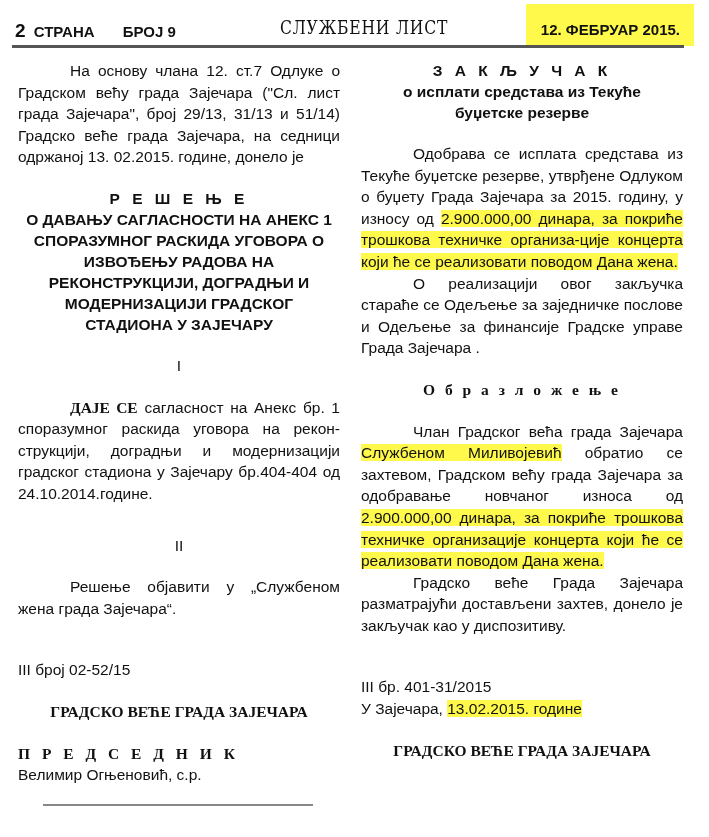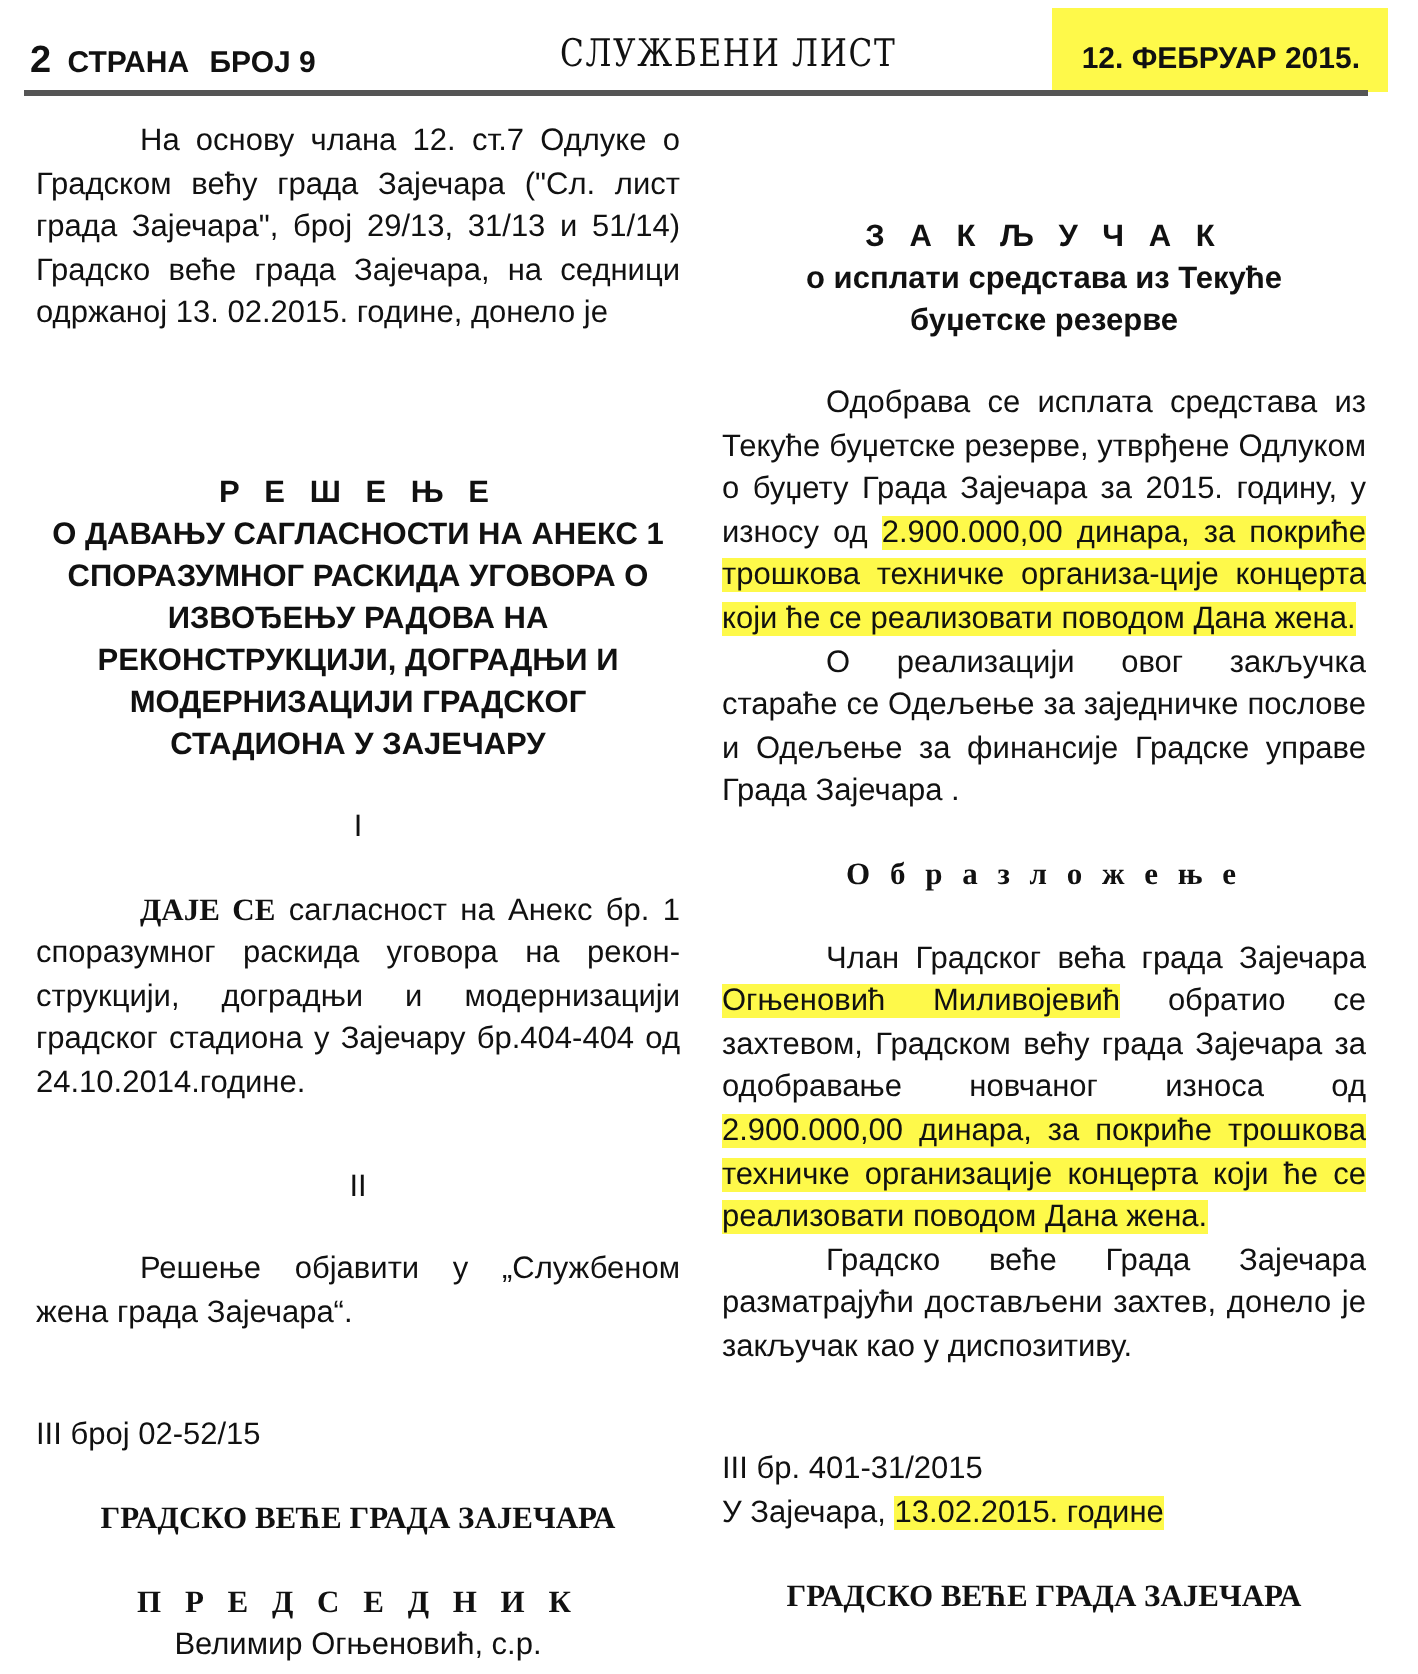--- a/index.html
+++ b/index.html
@@ -9,21 +9,21 @@
     }
     .hl { background: #fef94a; }
     
     .header {
       position: absolute; left: 12px; top: 10px; width: 680px; height: 34px;
     }
     .header .left {
       position: absolute; left: 3px; top: 10px; font-weight: bold; font-size: 15px;
     }
     .header .left .pg { font-size: 19px; margin-right: 4px; }
-    .header .left .broj { margin-left: 6px; }
+    .header .left .broj { margin-left: 24px; }
     .header .title {
       position: absolute; left: 268px; top: 6px; font-family: "DejaVu Serif", serif;
       font-size: 19px; letter-spacing: 1px; transform: scaleX(0.82); transform-origin: left;
       font-weight: normal;
     }
     .header .date {
       position: absolute; left: 514px; top: -6px; width: 168px; height: 42px;
       background: #fef94a;
     }
     .header .date span {
@@ -35,28 +35,28 @@
     }
     
     .col { position: absolute; top: 60px; font-size: 15.5px; line-height: 21.6px; }
     .col.left { left: 18px; width: 322px; }
     .col.right { left: 361px; width: 322px; }
     p { margin: 0; text-align: justify; }
     .indent { text-indent: 52px; }
     .center { text-align: center; }
     .bold { font-weight: bold; font-family: Liberation Serif, serif; }
     .spaced { letter-spacing: 4px; }
-    .right-align { text-align: center; }
+    .right-align { text-align: left; }
     .gap-s { height: 10px; }
     .gap-m { height: 20px; }
     .gap-l { height: 30px; }
     .rule {
       width: 270px; height: 2px; background: #888; margin: 18px auto 18px 25px;
     }
-    .heading-lines { font-weight: bold; text-align: center; line-height: 21px; margin-top: 48px; }
+    .heading-lines { font-weight: bold; text-align: center; line-height: 21px; }
   </style>
 </head>
 <body>
 
 <div class="header">
   <div class="left">
     <span class="pg">2</span>
     <span>СТРАНА</span>
     <span class="broj">БРОЈ 9</span>
   </div>
@@ -104,21 +104,21 @@
     <div class="spaced">З А К Љ У Ч А К</div>
     <div>о исплати средстава из Текуће</div>
     <div>буџетске резерве</div>
   </div>
   <div class="gap-m"></div>
   <p class="indent"><span>Одобрава се исплата средстава из Текуће буџетске резерве, утврђене Одлуком о буџету Града Зајечара за 2015. годину, у износу од </span><span class="hl">2.900.000,00 динара, за покриће трошкова техничке организа-ције концерта који ће се реализовати поводом Дана жена.</span></p>
   <p class="indent">О реализацији овог закључка стараће се Одељење за заједничке послове и Одељење за финансије Градске управе Града Зајечара .</p>
   <div class="gap-m"></div>
   <p class="center bold" style="letter-spacing:3px">О б р а з л о ж е њ е</p>
   <div class="gap-m"></div>
-  <p class="indent"><span>Члан Градског већа града Зајечара </span><span class="hl">Огњеновић Миливојевић</span><span> обратио се захтевом, Градском већу града Зајечара за одобравање новчаног износа од </span><span class="hl">2.900.000,00 динара, за покриће трошкова техничке организације концерта који ће се реализовати поводом Дана  жена.</span></p>
+  <p class="indent"><span>Члан Градског већа града Зајечара </span><span class="hl">Службеном Миливојевић</span><span> обратио се захтевом, Градском већу града Зајечара за одобравање новчаног износа од </span><span class="hl">2.900.000,00 динара, за покриће трошкова техничке организације концерта који ће се реализовати поводом Дана  жена.</span></p>
   <p class="indent">Градско веће Града Зајечара разматрајући достављени захтев, донело је закључак као у диспозитиву.</p>
   <div class="gap-m"></div>
   <div class="gap-m"></div>
   <p>III бр. 401-31/2015</p>
   <p><span>У Зајечара, </span><span class="hl">13.02.2015. године</span></p>
   <div class="gap-m"></div>
   <p class="center bold">ГРАДСКО ВЕЋЕ ГРАДА ЗАЈЕЧАРА</p>
 
 </div>
 

